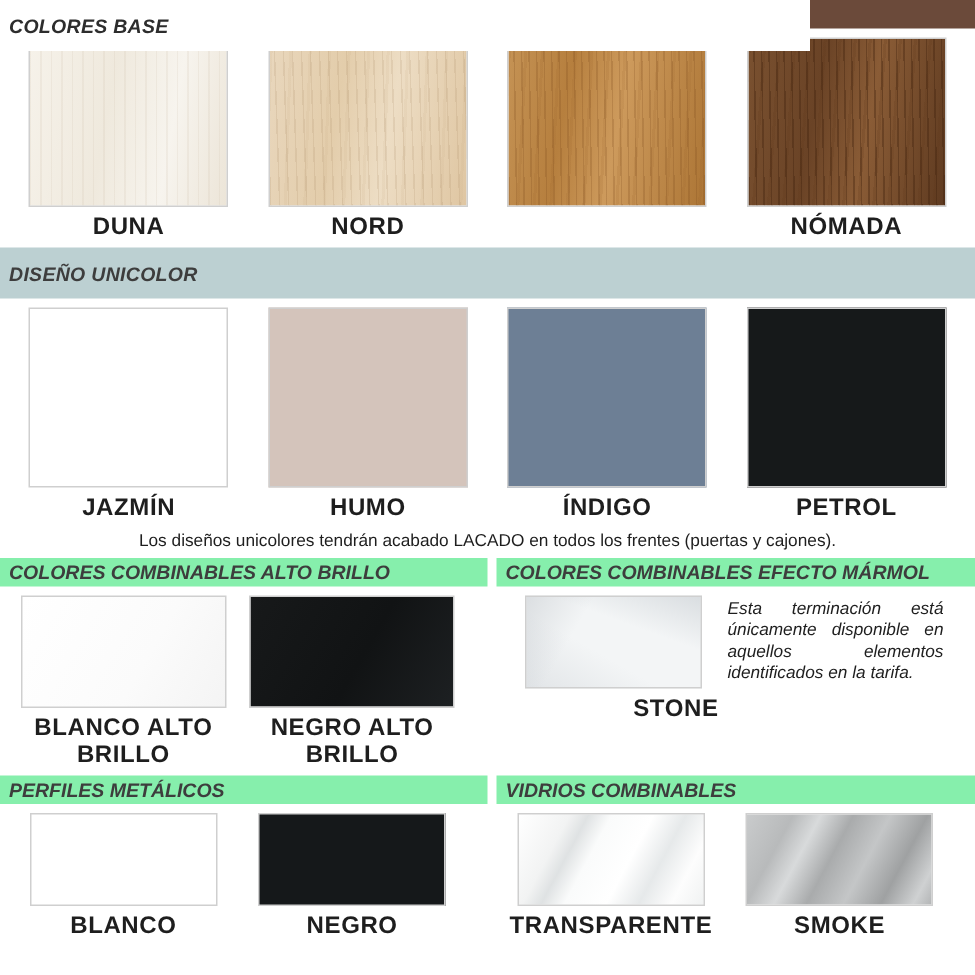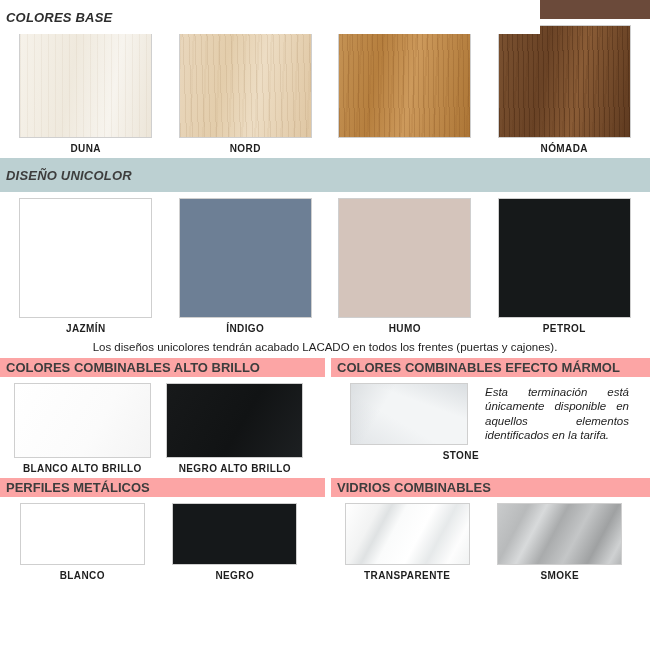--- a/index.html
+++ b/index.html
@@ -78,21 +78,21 @@
   .sw {
     width: 133px;
     height: 113px;
     margin: 0 auto;
     border: 1px solid #cfcfcf;
   }
   .sw-uni {
     height: 120px;
   }
   .caption {
-    font-size: 10px;
+    font-size: 16px;
     font-weight: bold;
     letter-spacing: 0.4px;
     color: #1e1e1e;
     padding-top: 5px;
     padding-bottom: 4px;
     font-family: "Liberation Sans", sans-serif;
   }
 
   .note {
     font-size: 11.5px;
@@ -108,22 +108,23 @@
   }
   .col-left { width: 325px; }
   .col-right { width: 325px; }
   .band-half {
     height: 19px;
     display: flex;
     align-items: center;
     padding-left: 6px;
     font-size: 13px;
     font-weight: bold;
+    font-style: italic;
     color: #3d3d3d;
-    background: #fca5a5;
+    background: #86efac;
   }
   .band-half.gap { margin-left: 6px; width: 319px; }
 
   .pairgrid {
     display: flex;
     padding: 6px 10px 0 10px;
   }
   .pcell {
     width: 155px;
     margin-right: 8px;
@@ -246,26 +247,26 @@
     </div>
   </div>
 
   <div class="band band-wide">DISEÑO UNICOLOR</div>
   <div class="grid4">
     <div class="cell">
       <div class="sw sw-uni f-jazmin"></div>
       <div class="caption">JAZMÍN</div>
     </div>
     <div class="cell">
+      <div class="sw sw-uni f-humo"></div>
+      <div class="caption">HUMO</div>
+    </div>
+    <div class="cell">
       <div class="sw sw-uni f-indigo"></div>
       <div class="caption">ÍNDIGO</div>
-    </div>
-    <div class="cell">
-      <div class="sw sw-uni f-humo"></div>
-      <div class="caption">HUMO</div>
     </div>
     <div class="cell">
       <div class="sw sw-uni f-petrol"></div>
       <div class="caption">PETROL</div>
     </div>
   </div>
   <div class="note">Los diseños unicolores tendrán acabado LACADO en todos los frentes (puertas y cajones).</div>
 
   <div class="twocol">
     <div class="col-left">

